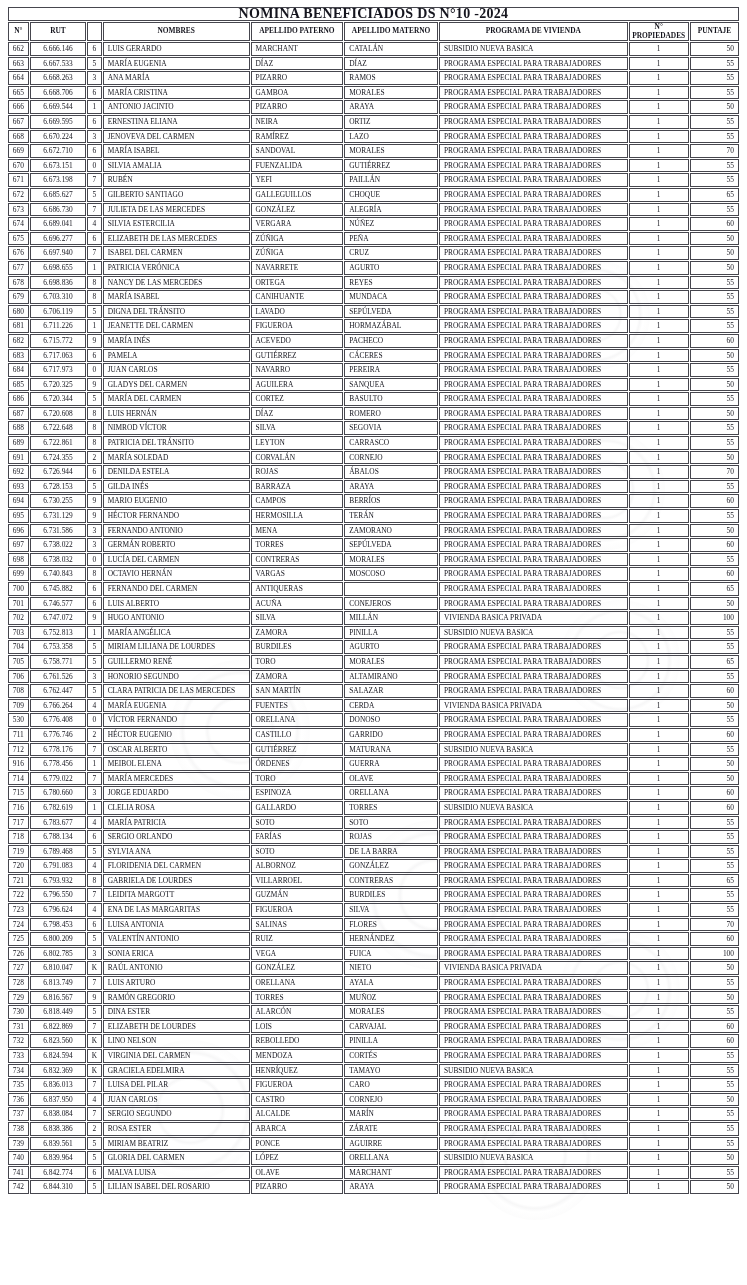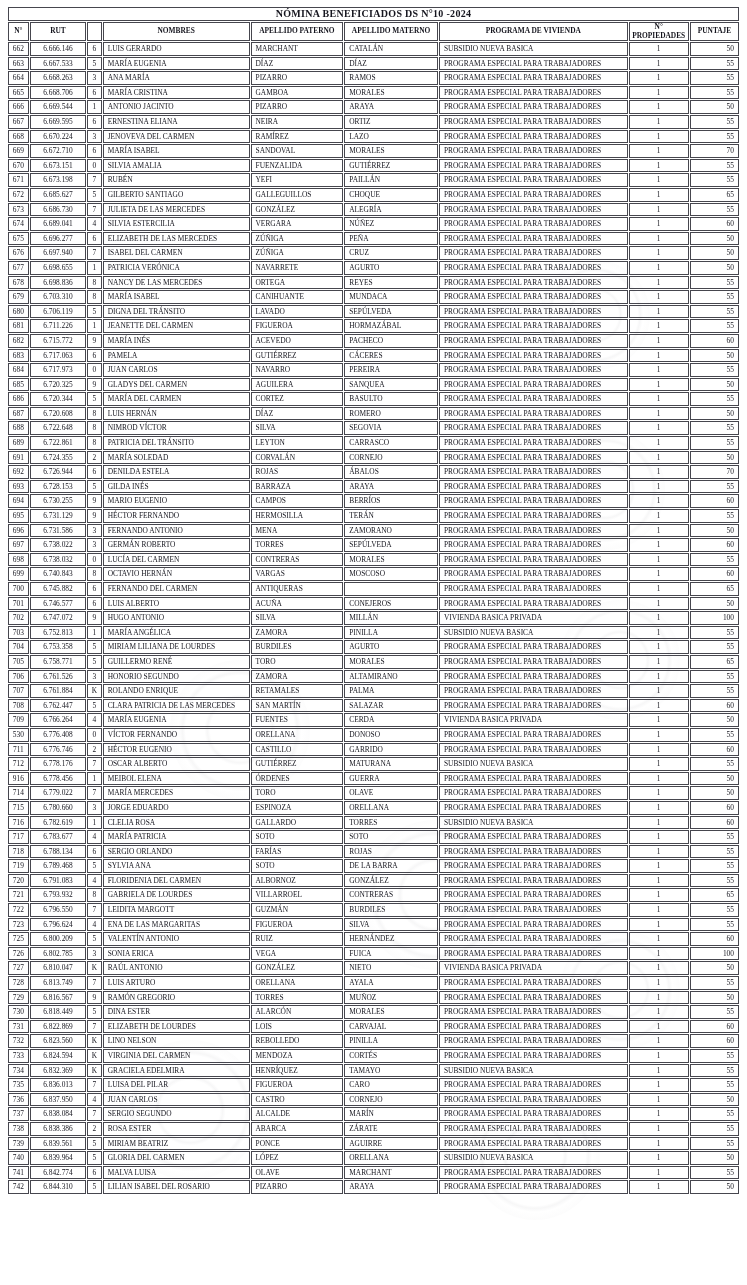--- a/index.html
+++ b/index.html
@@ -46,21 +46,21 @@
   .nomina th, .nomina td {
     border: 1px solid #46464e;
     color: #15151e;
     overflow: hidden;
     white-space: nowrap;
     background: transparent;
   }
   .title-cell {
     font-weight: bold;
     text-align: center;
-    font-size: 10px;
+    font-size: 14px;
     letter-spacing: 0.3px;
     height: 10px;
     line-height: 10px;
   }
   .nomina thead th.colhead {
     font-weight: bold;
     font-size: 7.4px;
     text-align: center;
     vertical-align: middle;
     height: 15px;
@@ -602,31 +602,20 @@
           <td class="c1">6.761.526</td>
           <td class="c2">3</td>
           <td class="c3">HONORIO SEGUNDO</td>
           <td class="c4">ZAMORA</td>
           <td class="c5">ALTAMIRANO</td>
           <td class="c6">PROGRAMA ESPECIAL PARA TRABAJADORES</td>
           <td class="c7">1</td>
           <td class="c8">55</td>
         </tr>
         <tr>
-          <td class="c0">707</td>
-          <td class="c1">6.761.884</td>
-          <td class="c2">K</td>
-          <td class="c3">ROLANDO ENRIQUE</td>
-          <td class="c4">RETAMALES</td>
-          <td class="c5">PALMA</td>
-          <td class="c6">PROGRAMA ESPECIAL PARA TRABAJADORES</td>
-          <td class="c7">1</td>
-          <td class="c8">55</td>
-        </tr>
-        <tr>
           <td class="c0">708</td>
           <td class="c1">6.762.447</td>
           <td class="c2">5</td>
           <td class="c3">CLARA PATRICIA DE LAS MERCEDES</td>
           <td class="c4">SAN MARTÍN</td>
           <td class="c5">SALAZAR</td>
           <td class="c6">PROGRAMA ESPECIAL PARA TRABAJADORES</td>
           <td class="c7">1</td>
           <td class="c8">60</td>
         </tr>
@@ -789,20 +778,31 @@
           <td class="c1">6.796.624</td>
           <td class="c2">4</td>
           <td class="c3">ENA DE LAS MARGARITAS</td>
           <td class="c4">FIGUEROA</td>
           <td class="c5">SILVA</td>
           <td class="c6">PROGRAMA ESPECIAL PARA TRABAJADORES</td>
           <td class="c7">1</td>
           <td class="c8">55</td>
         </tr>
         <tr>
+          <td class="c0">724</td>
+          <td class="c1">6.798.453</td>
+          <td class="c2">6</td>
+          <td class="c3">LUISA ANTONIA</td>
+          <td class="c4">SALINAS</td>
+          <td class="c5">FLORES</td>
+          <td class="c6">PROGRAMA ESPECIAL PARA TRABAJADORES</td>
+          <td class="c7">1</td>
+          <td class="c8">70</td>
+        </tr>
+        <tr>
           <td class="c0">725</td>
           <td class="c1">6.800.209</td>
           <td class="c2">5</td>
           <td class="c3">VALENTÍN ANTONIO</td>
           <td class="c4">RUIZ</td>
           <td class="c5">HERNÁNDEZ</td>
           <td class="c6">PROGRAMA ESPECIAL PARA TRABAJADORES</td>
           <td class="c7">1</td>
           <td class="c8">60</td>
         </tr>

